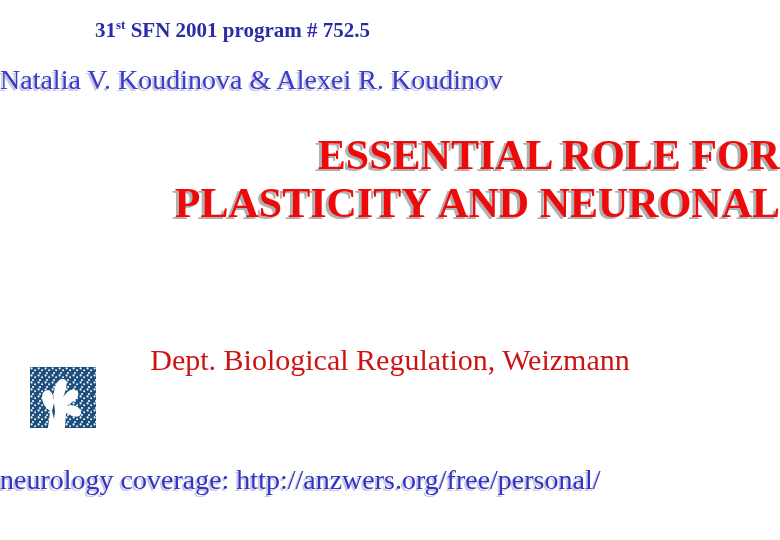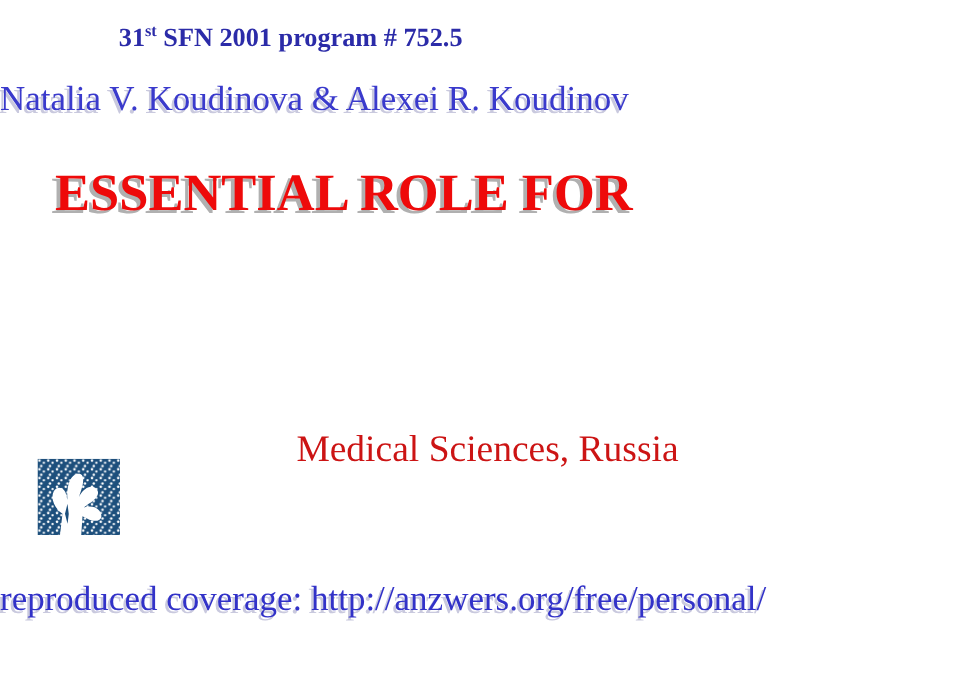--- a/index.html
+++ b/index.html
@@ -37,21 +37,21 @@
     top: 64px;
     font-size: 28px;
     color: var(--author-blue, #3a3acc);
     text-shadow: -2px 2px 0 var(--soft-shadow, #c9c9de);
   }
   
   .title-block {
     position: absolute;
     left: 0; right: 0;
     top: 131px;
-    text-align: left;
+    text-align: right;
     font-size: 42px;
     line-height: 48px;
     font-weight: bold;
     color: var(--title-red, #ee0a0a);
     text-shadow: -3px 2px 0 var(--title-shadow, #b0b0b0);
     padding-left: 44px;
   }
   .title-block .title-line { white-space: nowrap; }
   
   .disclaimer-line {
@@ -97,29 +97,30 @@
 <div class="slide">
 
   <div class="program-line">
     <span>31</span><span class="sup">st</span><span> SFN 2001 program # 752.5</span>
   </div>
 
   <div class="abs-line authors-line">Natalia V. Koudinova &amp; Alexei R. Koudinov</div>
 
   <div class="title-block">
     <div class="title-line">ESSENTIAL ROLE FOR</div>
+    <div class="title-line">PLASTICITY AND NEURONAL</div>
   </div>
 
 
   <div class="affiliation-block">
-    <div class="affiliation-line">Medical Sciences, Russia</div>
+    <div class="affiliation-line">Dept. Biological Regulation, Weizmann</div>
   </div>
 
   <div class="abs-line coverage-line">
-    <span>reproduced coverage: </span><span class="url">http://anzwers.org/free/personal/</span>
+    <span>neurology coverage: </span><span class="url">http://anzwers.org/free/personal/</span>
   </div>
 
   <div class="logo-box">
     <svg viewBox="0 0 66 61" xmlns="http://www.w3.org/2000/svg">
       <defs>
         <pattern id="speckles" width="7" height="7" patternUnits="userSpaceOnUse">
           <circle cx="1.6" cy="1.4" r="1.05" fill="#ffffff"></circle>
           <circle cx="5.1" cy="3.2" r="0.95" fill="#ffffff"></circle>
           <circle cx="3.0" cy="5.9" r="1.0" fill="#ffffff"></circle>
         </pattern>

